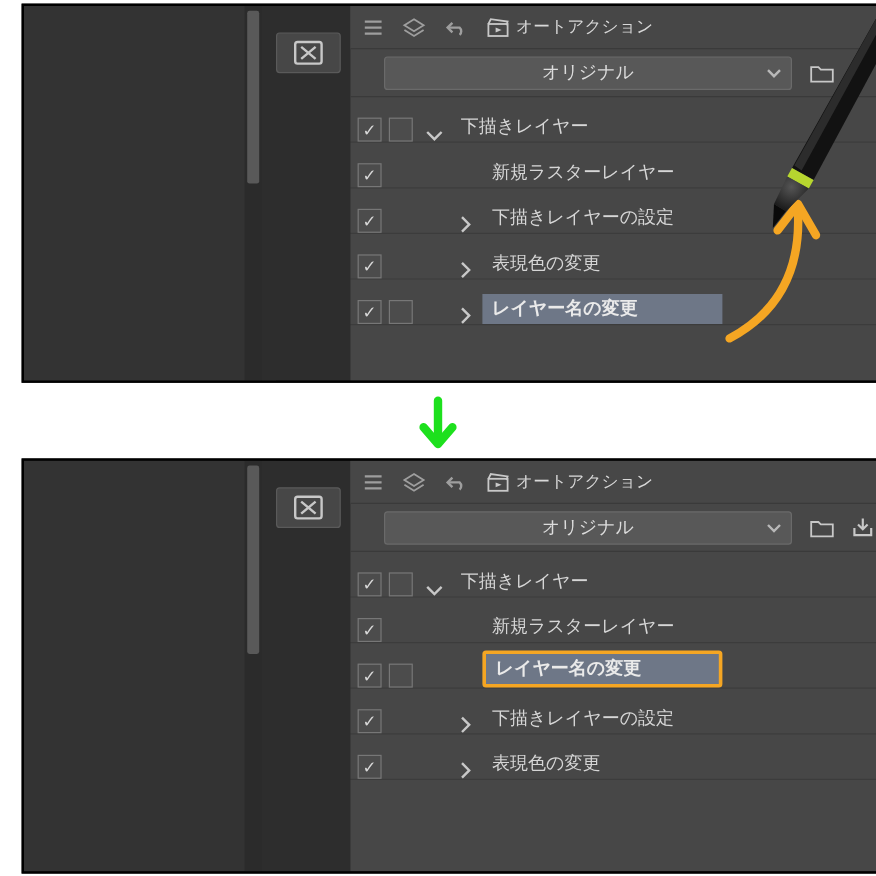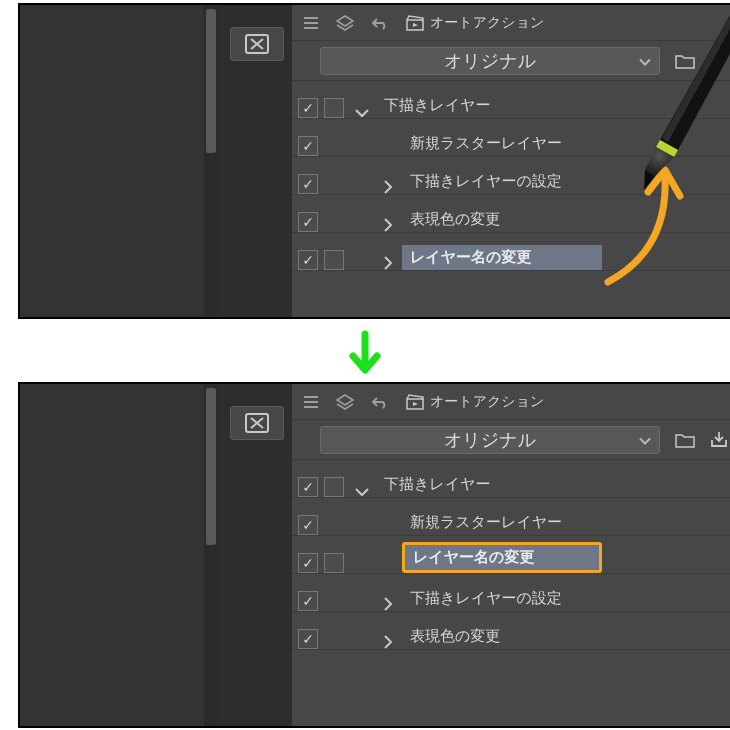--- a/index.html
+++ b/index.html
@@ -104,21 +104,21 @@
   .dropdown {
     flex:1;
     max-width: 340px;
     height: 28px;
     background:#585858;
     border:1px solid #6a6a6a;
     border-radius:3px;
     display:flex; align-items:center; justify-content:center;
     position:relative;
     color:#dcdcdc;
-    font-size:18px;
+    font-size:15px;
   }
   .dropdown .chev {
     position:absolute; right:8px; top:50%; transform:translateY(-50%);
     color:#b8b8b8;
   }
   .right-icons { display:flex; gap:4px; margin-left:10px; }
   .right-icons .ico{ width:30px; height:28px; display:flex; align-items:center; justify-content:center; color:#c8c8c8;}
 
   
   .list { }

